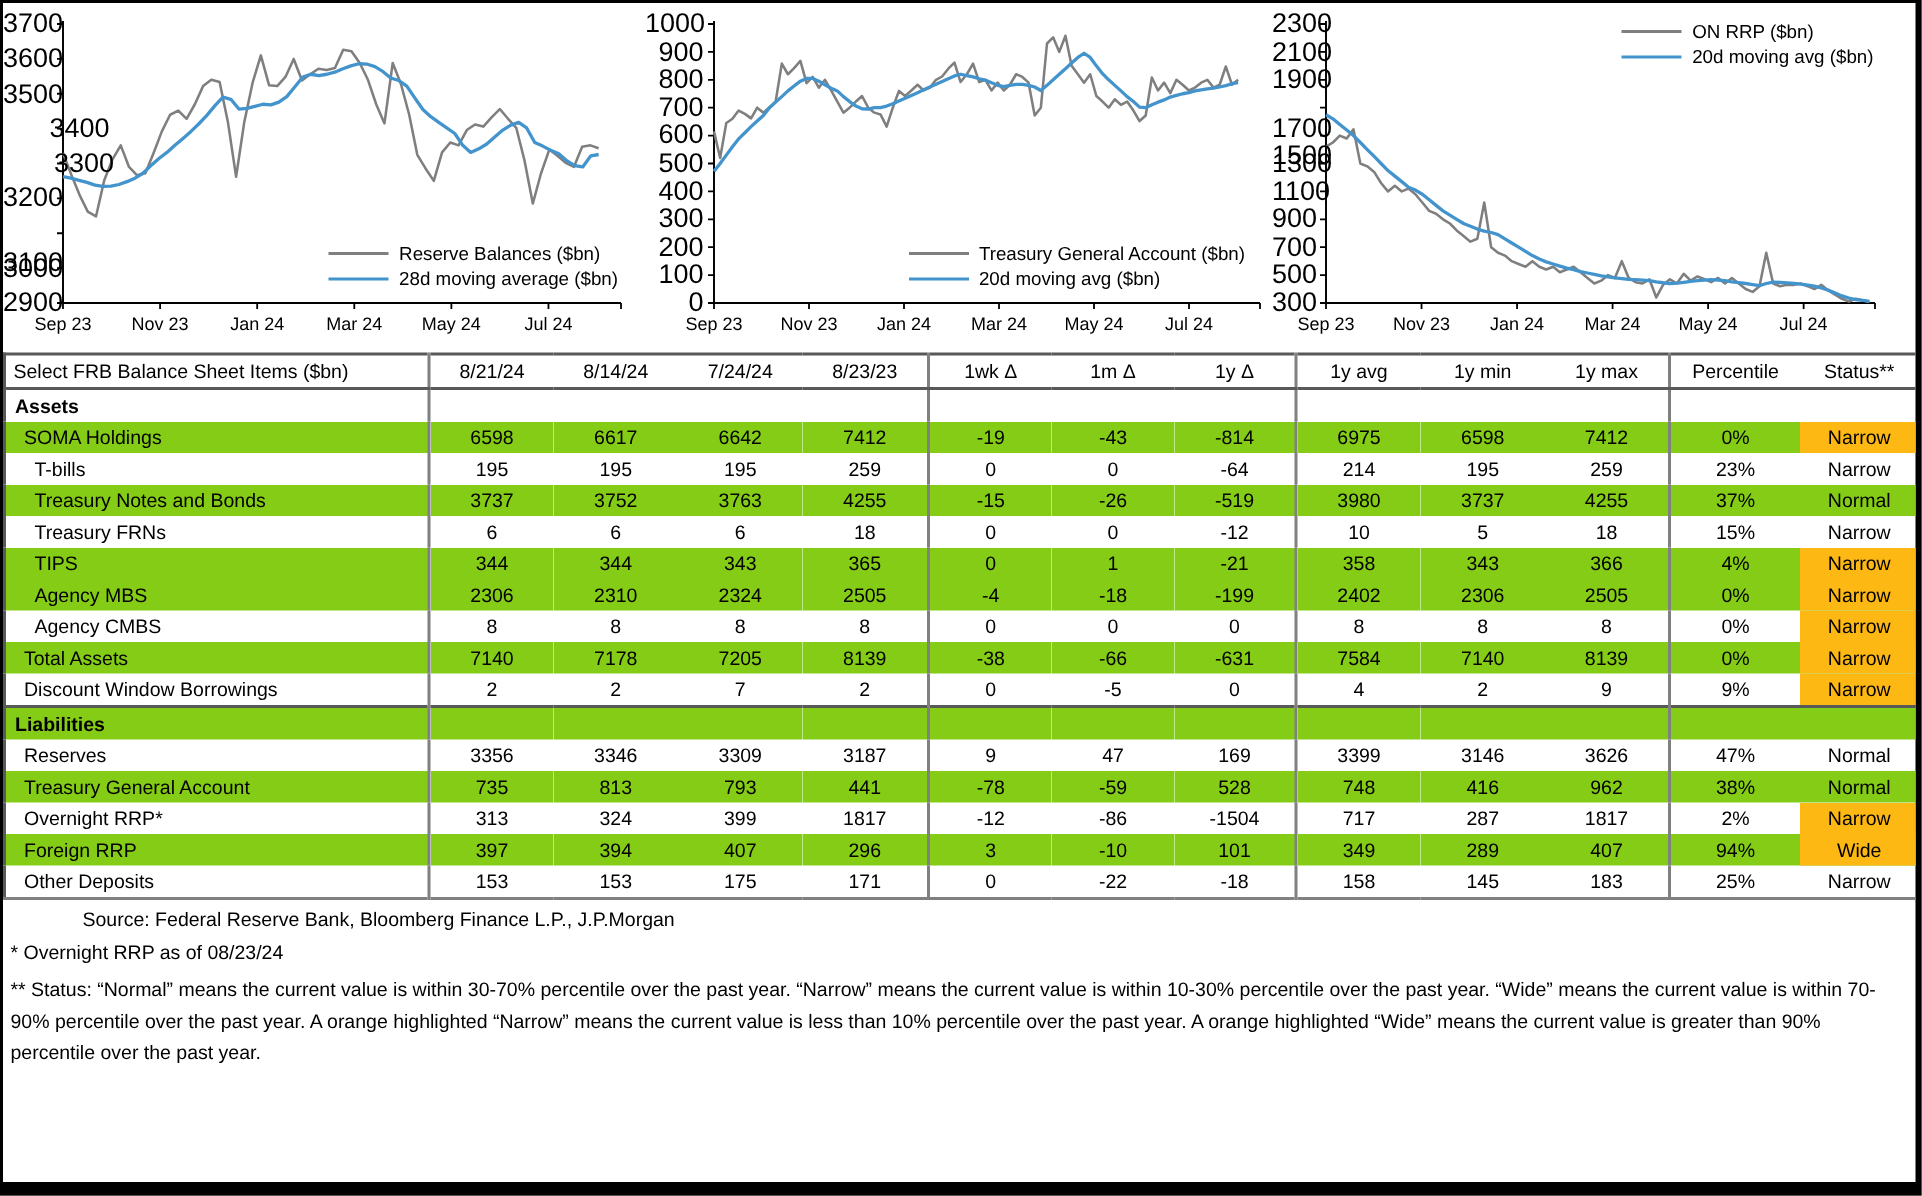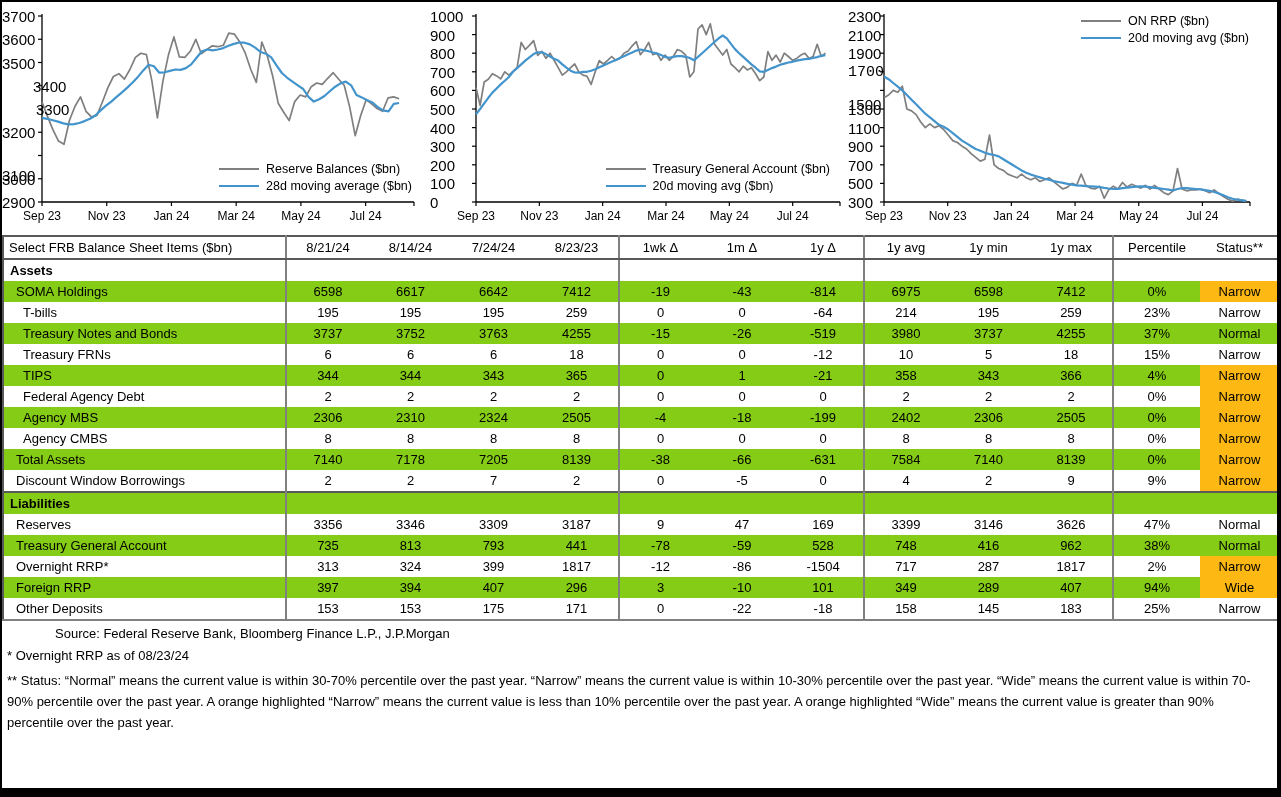--- a/index.html
+++ b/index.html
@@ -5,21 +5,21 @@
   html,body{margin:0;padding:0;background:#000;}
   .page{
     position:relative;width:1281px;height:797px;box-sizing:border-box;background:#fff;
     border:2px solid #000;border-right-width:4px;border-bottom-width:9px;
     font-family:"Liberation Sans",sans-serif;color:#000;overflow:hidden;
   }
   
   .charts-row{display:flex;height:233px;}
   .chart{position:relative;height:233px;}
   .chart svg{position:absolute;left:0;top:0;}
-  .ylab{position:absolute;font-size:15px;text-align:left;transform:translateY(-50%);white-space:nowrap;}
+  .ylab{position:absolute;font-size:18px;text-align:right;transform:translateY(-50%);white-space:nowrap;}
   .xlab{position:absolute;font-size:12px;transform:translateX(-50%);white-space:nowrap;}
   .legend{position:absolute;display:flex;flex-direction:column;gap:3px;font-size:12.5px;background:rgba(255,255,255,.0);}
   .legend-item{display:flex;align-items:center;gap:7px;white-space:nowrap;}
   .swatch{display:inline-block;width:40px;height:2.5px;}
   
   table{border-collapse:collapse;table-layout:fixed;width:1277px;font-size:13px;border:2px solid #595959;border-bottom:2px solid #808080;}
   th,td{height:21px;padding:0 3px;font-weight:normal;text-align:center;overflow:hidden;white-space:nowrap;}
   thead th{border-bottom:2px solid #595959;}
   th.title{text-align:left;padding-left:5px;}
   td.label{text-align:left;}
@@ -169,21 +169,21 @@
           <polyline points="36.0,95.8 40.6,93.0 45.2,88.4 49.8,90.3 54.3,84.2 58.9,107.0 63.5,108.9 68.1,112.6 72.7,120.0 77.3,125.6 81.9,121.9 86.5,125.6 91.0,123.7 95.6,127.5 100.2,133.0 104.8,138.6 109.4,140.5 114.0,144.2 118.6,147.0 123.1,151.6 127.7,155.4 132.3,159.1 136.9,157.2 141.5,133.0 146.1,162.8 150.7,166.5 155.3,168.4 159.8,172.1 164.4,174.0 169.0,175.8 173.6,172.1 178.2,175.8 182.8,177.7 187.4,175.8 191.9,179.5 196.5,177.7 201.1,175.8 205.7,179.5 210.3,183.3 214.9,187.0 219.5,185.1 224.0,181.4 228.6,183.3 233.2,172.1 237.8,183.3 242.4,186.1 247.0,187.0 251.6,184.2 256.2,196.3 260.7,187.9 265.3,184.2 269.9,187.0 274.5,180.5 279.1,185.1 283.7,182.3 288.3,184.2 292.8,186.1 297.4,183.3 302.0,187.0 306.6,183.3 311.2,187.0 315.8,190.7 320.4,192.6 325.0,188.8 329.5,166.5 334.1,187.0 338.7,188.8 343.3,187.9 347.9,187.9 352.5,187.0 357.1,188.8 361.6,190.7 366.2,187.9 370.8,191.6 375.4,194.4 380.0,197.2 384.6,199.1 389.2,197.2 393.8,198.1 398.3,199.1" fill="none" stroke="#7F7F7F" stroke-width="1.7" stroke-linejoin="round"></polyline>
           <polyline points="36.0,74.5 40.6,77.2 45.2,81.0 49.8,84.7 54.3,88.4 58.9,93.0 63.5,97.7 68.1,102.3 72.7,107.0 77.3,111.7 81.9,115.4 86.5,119.1 91.0,122.8 95.6,124.7 100.2,127.5 104.8,131.2 109.4,134.9 114.0,138.6 118.6,141.4 123.1,144.2 127.7,147.0 132.3,148.8 136.9,150.7 141.5,152.1 146.1,153.0 150.7,154.4 155.3,157.2 159.8,160.0 164.4,162.8 169.0,165.6 173.6,168.4 178.2,170.7 182.8,172.6 187.4,174.0 191.9,175.4 196.5,176.8 201.1,177.7 205.7,179.1 210.3,180.0 214.9,180.9 219.5,181.9 224.0,182.6 228.6,183.3 233.2,183.7 237.8,184.2 242.4,184.4 247.0,184.7 251.6,185.1 256.2,185.9 260.7,186.5 265.3,187.0 269.9,186.8 274.5,186.2 279.1,185.6 283.7,185.1 288.3,184.7 292.8,184.4 297.4,184.7 302.0,185.1 306.6,185.9 311.2,186.4 315.8,187.0 320.4,187.7 325.0,188.4 329.5,187.0 334.1,186.1 338.7,186.2 343.3,186.6 347.9,187.0 352.5,187.4 357.1,188.1 361.6,188.8 366.2,190.0 370.8,191.4 375.4,193.3 380.0,195.3 384.6,196.7 389.2,197.7 393.8,198.3 398.3,198.9" fill="none" stroke="#4394CC" stroke-width="2.2" stroke-linejoin="round"></polyline>
         </svg>
         <div class="ylab" style="left: 0px; width: 29px; top: 200px;">300</div>
         <div class="ylab" style="left: 0px; width: 29px; top: 181.4px;">500</div>
         <div class="ylab" style="left: 0px; width: 29px; top: 162.8px;">700</div>
         <div class="ylab" style="left: 0px; width: 29px; top: 144.2px;">900</div>
         <div class="ylab" style="left: 0px; width: 29px; top: 125.6px;">1100</div>
         <div class="ylab" style="left: 0px; width: 29px; top: 107px;">1300</div>
         <div class="ylab" style="left: 0px; width: 29px; top: 102px;">1500</div>
-        <div class="ylab" style="left: 0px; width: 29px; top: 70px; font-family: Liberation Mono, monospace;">1700</div>
+        <div class="ylab" style="left: 0px; width: 29px; top: 84px;">1700</div>
         <div class="ylab" style="left: 0px; width: 29px; top: 51.2px;">1900</div>
         <div class="ylab" style="left: 0px; width: 29px; top: 32.6px;">2100</div>
         <div class="ylab" style="left: 0px; width: 29px; top: 14px;">2300</div>
         <div class="xlab" style="left: 36px; top: 207px;">Sep 23</div>
         <div class="xlab" style="left: 99.684px; top: 207px;">Nov 23</div>
         <div class="xlab" style="left: 163.368px; top: 207px;">Jan 24</div>
         <div class="xlab" style="left: 227.052px; top: 207px;">Mar 24</div>
         <div class="xlab" style="left: 290.736px; top: 207px;">May 24</div>
         <div class="xlab" style="left: 354.42px; top: 207px;">Jul 24</div>
         <div class="legend" style="top: 12px; right: 28px;">
@@ -316,35 +316,20 @@
           <td>365</td>
           <td class="gdiv">0</td>
           <td>1</td>
           <td>-21</td>
           <td class="gdiv">358</td>
           <td>343</td>
           <td>366</td>
           <td class="gdiv">4%</td>
           <td class="hl">Narrow</td>
         </tr>
-        <tr>
-          <td class="label lvl2">Federal Agency Debt</td>
-          <td class="gdiv">2</td>
-          <td>2</td>
-          <td>2</td>
-          <td>2</td>
-          <td class="gdiv">0</td>
-          <td>0</td>
-          <td>0</td>
-          <td class="gdiv">2</td>
-          <td>2</td>
-          <td>2</td>
-          <td class="gdiv">0%</td>
-          <td class="hl">Narrow</td>
-        </tr>
         <tr class="shade">
           <td class="label lvl2">Agency MBS</td>
           <td class="gdiv">2306</td>
           <td>2310</td>
           <td>2324</td>
           <td>2505</td>
           <td class="gdiv">-4</td>
           <td>-18</td>
           <td>-199</td>
           <td class="gdiv">2402</td>

